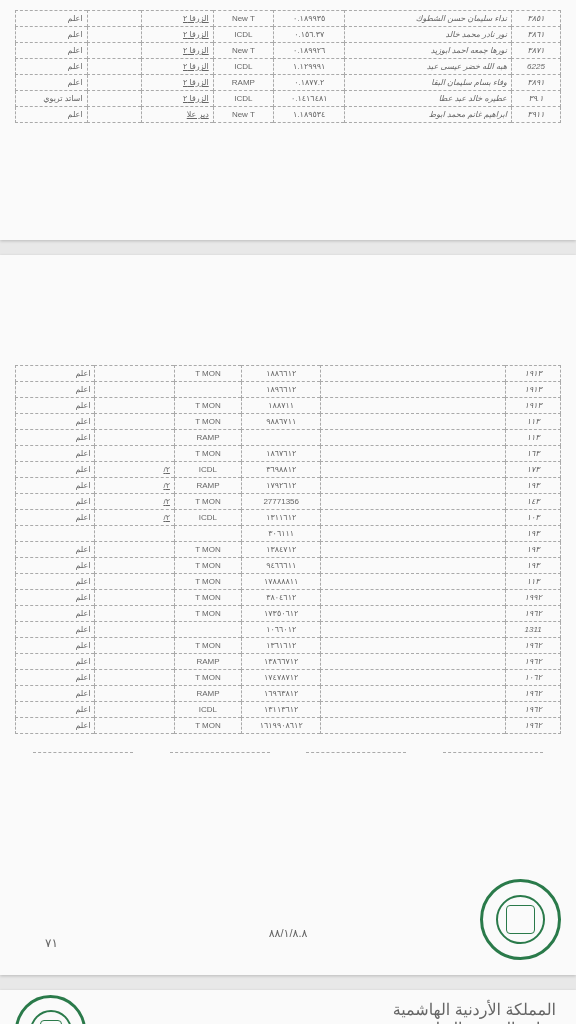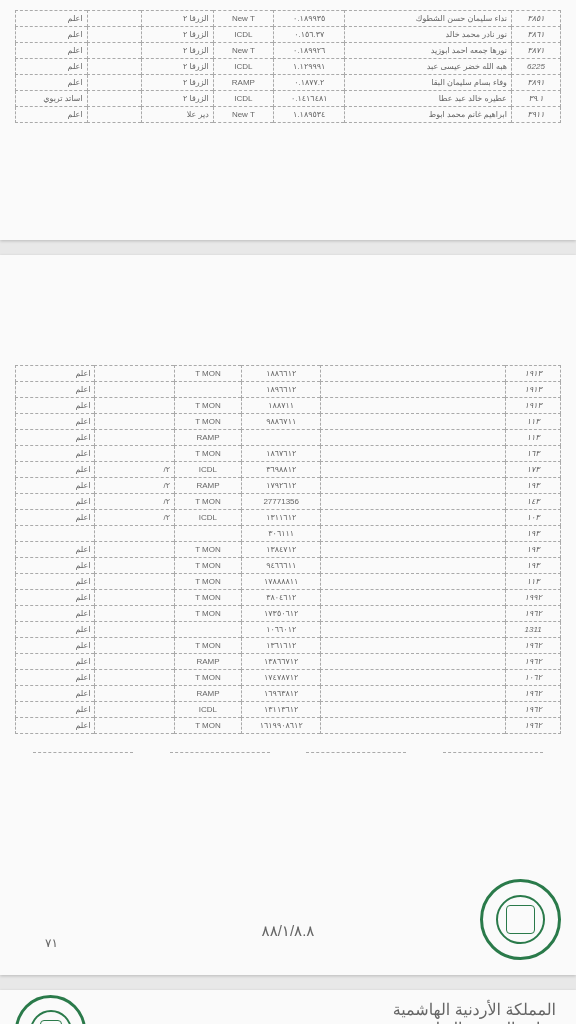--- a/index.html
+++ b/index.html
@@ -38,24 +38,24 @@
     direction: rtl;
   }
   td {
     border: 1px dashed #aaa;
     padding: 3px 4px;
     text-align: right;
     white-space: nowrap;
     overflow: hidden;
   }
   .col-id { width: 35px; text-align: center; font-style: italic; }
-  .col-name { width: 140px; }
+  .col-name { width: 140px; font-style: italic; }
   .col-num { width: 55px; direction: ltr; text-align: center; }
   .col-code { width: 45px; direction: ltr; text-align: center; margin-left: 8px; }
-  .col-loc { width: 55px; }
+  .col-loc { width: 55px; text-decoration: underline; }
   .col-loc2 { width: 40px; }
   .col-type { width: 55px; }
   
   .seal {
     width: 75px;
     height: 75px;
     border-radius: 50%;
     border: 3px solid #2a7a4a;
     position: absolute;
     display: flex;
@@ -79,21 +79,21 @@
   }
   .page2 .seal { bottom: 15px; right: 15px; }
   .page3 .seal { top: 5px; left: 15px; width: 65px; height: 65px; }
   .page3 .seal .seal-inner { width: 38px; height: 38px; }
   
   .footer-text {
     position: absolute;
     bottom: 35px;
     text-align: center;
     left: 0; right: 0;
-    font-size: 15px;
+    font-size: 11px;
     color: #666;
   }
   .page3-title {
     position: absolute;
     top: 10px;
     right: 20px;
     font-size: 16px;
     color: #666;
     text-align: right;
   }

